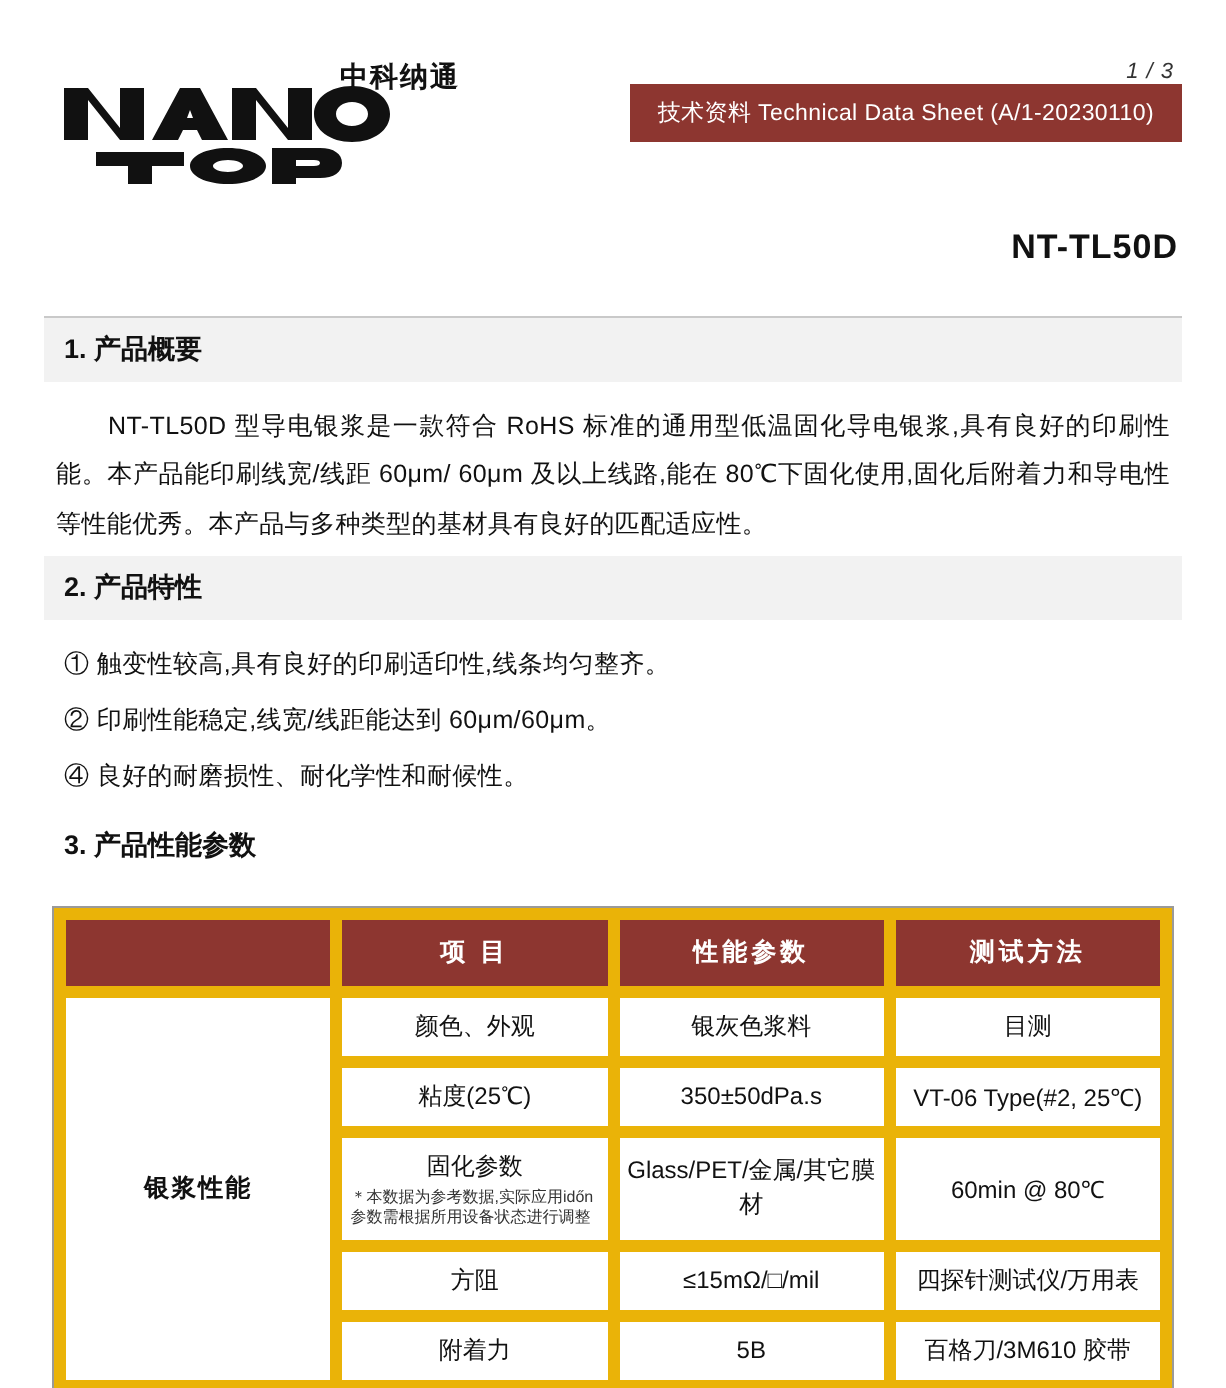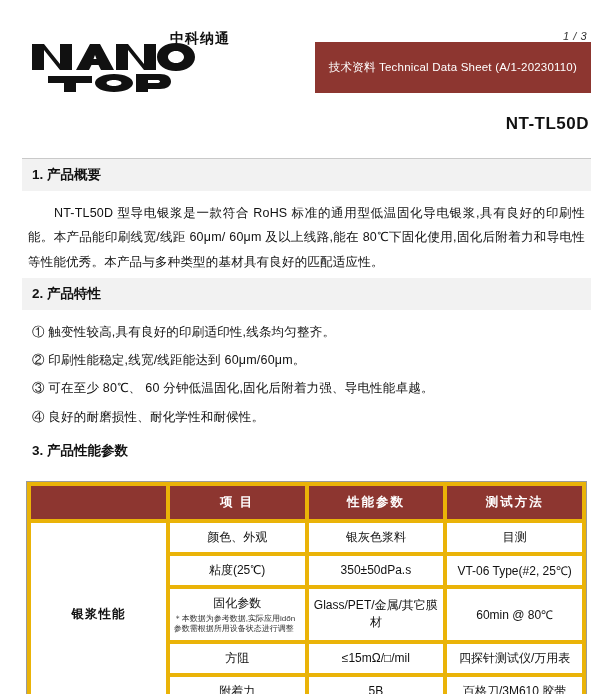--- a/index.html
+++ b/index.html
@@ -58,21 +58,21 @@
     width: 74px;
   }
 
   .tds-badge {
     position: absolute;
     right: 0;
     top: 20px;
     background: #8d3630;
     color: #ffffff;
     font-size: 11.5px;
-    padding: 18px 14px;
+    padding: 7px 14px;
     white-space: nowrap;
     letter-spacing: 0.2px;
   }
   .title-cn {
     position: absolute;
     right: 2px;
     top: 55px;
     color: #b5202a;
     font-size: 22px;
     font-weight: bold;
@@ -129,21 +129,21 @@
     margin: 14px 4px 0 4px;
     border: 1px solid #9a9a9a;
   }
   table.spec {
     border-collapse: collapse;
     width: 100%;
     font-size: 12px;
     table-layout: fixed;
   }
   table.spec th, table.spec td {
-    border: 4px solid #eab308;
+    border: 6px solid #eab308;
     text-align: center;
     vertical-align: middle;
     padding: 6px 4px;
     color: #111;
   }
   table.spec thead th {
     background: #8d3630;
     color: #ffffff;
     font-weight: bold;
     font-size: 12.5px;
@@ -208,21 +208,20 @@
 
   <hr class="hr-top">
 
   <div class="section-bar">1.  产品概要</div>
   <div class="para"><span class="indent"></span><span>NT-TL50D 型导电银浆是一款符合 RoHS 标准的通用型低温固化导电银浆,具有良好的印刷性能。本产品能印刷线宽/线距 60μm/ 60μm 及以上线路,能在 80℃下固化使用,固化后附着力和导电性等性能优秀。本产品与多种类型的基材具有良好的匹配适应性。</span></div>
 
   <div class="section-bar">2.  产品特性</div>
   <div class="feature-list">
     <div>① 触变性较高,具有良好的印刷适印性,线条均匀整齐。</div>
     <div>② 印刷性能稳定,线宽/线距能达到 60μm/60μm。</div>
-    <div>③ 可在至少 80℃、 60 分钟低温固化,固化后附着力强、导电性能卓越。</div>
     <div>④ 良好的耐磨损性、耐化学性和耐候性。</div>
   </div>
 
   <div class="section-bar plain">3.  产品性能参数</div>
 
   <div class="table-wrap">
     <table class="spec">
       <thead>
         <tr>
           <th></th>

